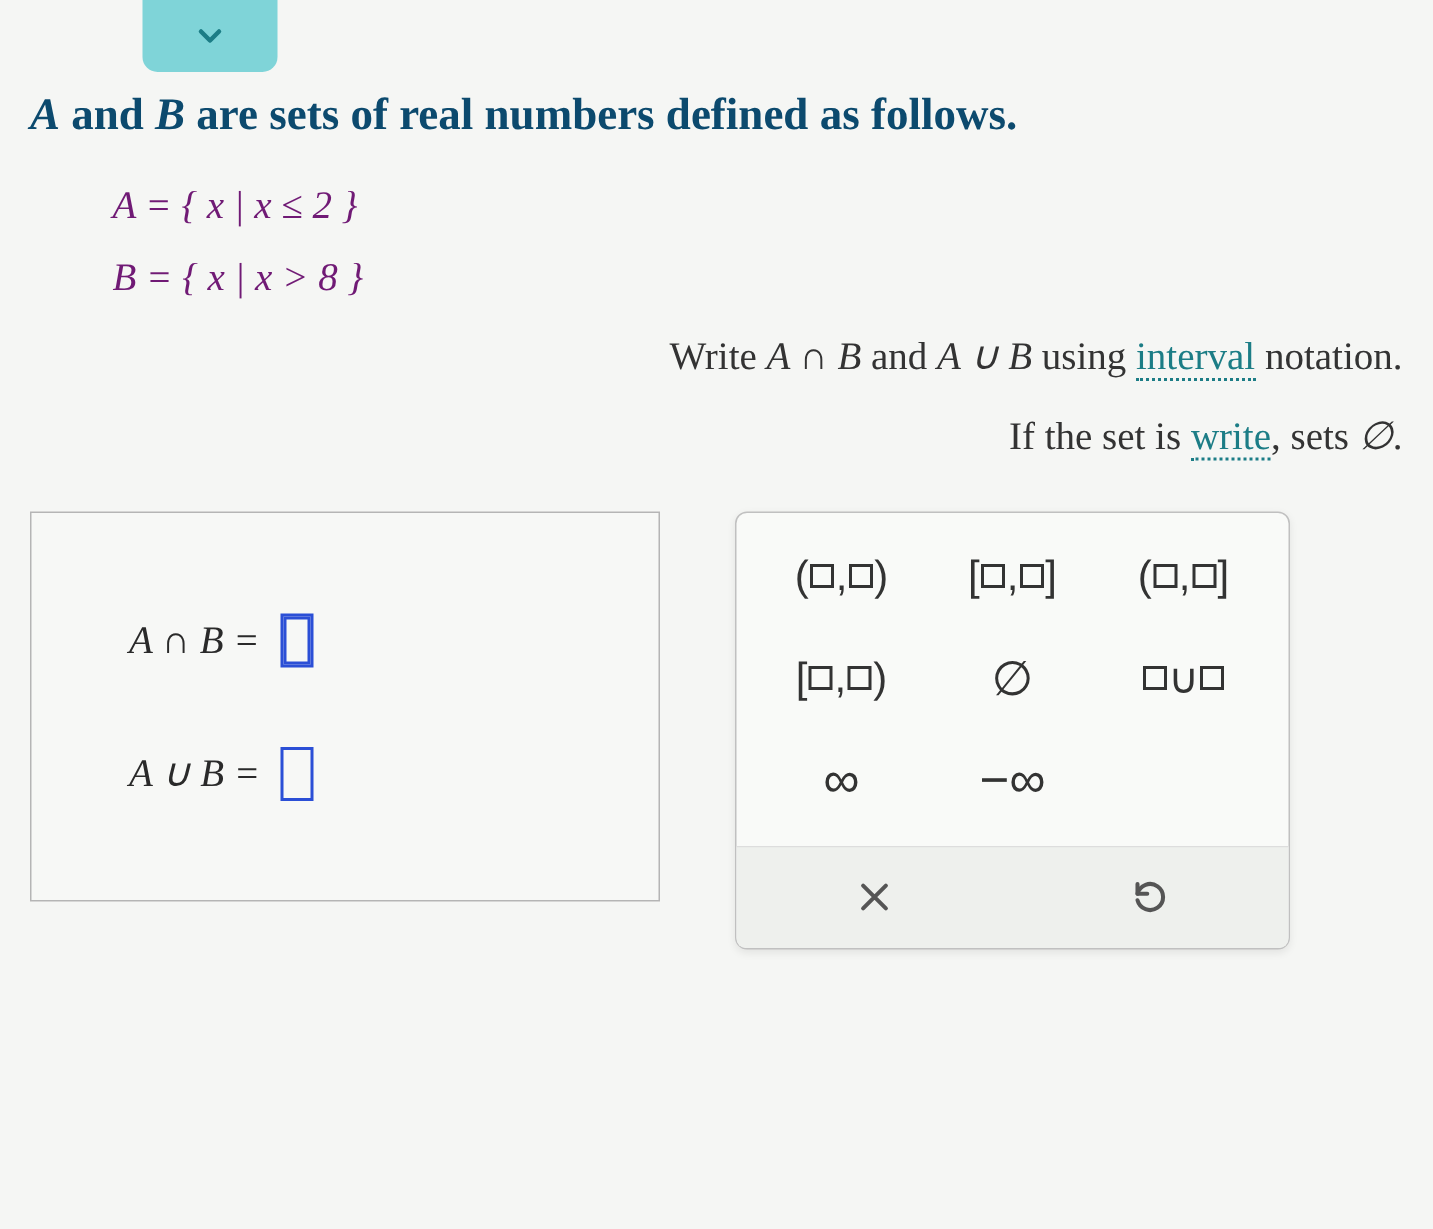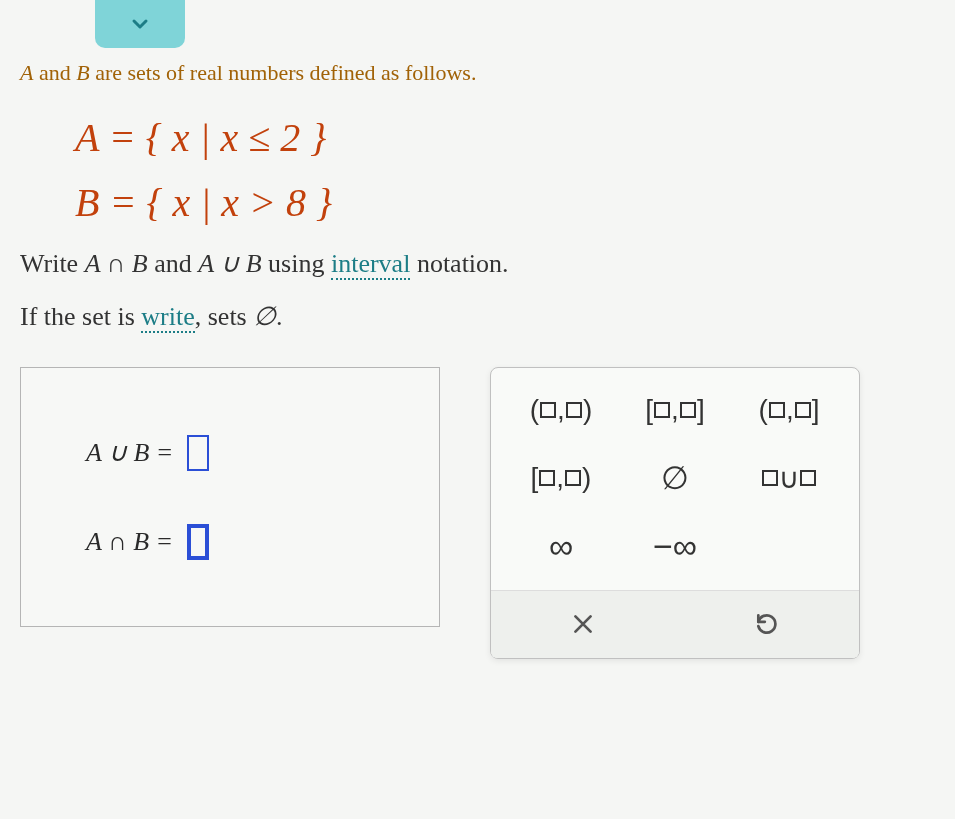--- a/index.html
+++ b/index.html
@@ -25,39 +25,41 @@
       justify-content: center;
     }
     .tab-indicator svg { width: 24px; height: 24px; }
     .content {
       position: absolute;
       top: 60px;
       left: 20px;
       right: 20px;
     }
     .prompt-line {
-      font-size: 22px;
+      font-size: 30px;
       margin-bottom: 28px;
-      color: #a16207;
+      color: #0c4a6e;
+      font-weight: bold;
     }
     .ital { font-style: italic; font-family: 'Times New Roman', serif; }
     .set-def {
-      font-size: 40px;
+      font-size: 26px;
       font-style: italic;
       font-family: 'Times New Roman', serif;
       margin-left: 55px;
       margin-bottom: 18px;
-      color: #c2410c;
+      color: #701a75;
       margin-top: 16px;
     }
     .instr {
       font-size: 26px;
       margin-top: 22px;
       margin-bottom: 14px;
       color: #333;
+      text-align: right;
     }
     .link {
       color: #1c7d86;
       border-bottom: 2px dotted #1c7d86;
       cursor: pointer;
     }
     .work-area {
       display: flex;
       gap: 50px;
       margin-top: 35px;
@@ -179,26 +181,26 @@
   </p>
 
   <p class="instr">
     <span>If the set is </span><span class="link">write</span><span>, sets </span><span class="ital">∅</span><span>.</span>
   </p>
 
   <div class="work-area">
 
     <div class="answer-box">
       <div class="answer-line">
+        <span>A ∩ B  =</span>
+        <span class="input-slot active"></span>
+      </div>
+      <div class="answer-line">
         <span>A ∪ B  =</span>
         <span class="input-slot"></span>
-      </div>
-      <div class="answer-line">
-        <span>A ∩ B  =</span>
-        <span class="input-slot active"></span>
       </div>
     </div>
 
     <div class="palette">
       <div class="palette-grid">
         <div class="pal-btn">(<span class="sq"></span>,<span class="sq"></span>)</div>
         <div class="pal-btn">[<span class="sq"></span>,<span class="sq"></span>]</div>
         <div class="pal-btn">(<span class="sq"></span>,<span class="sq"></span>]</div>
 
         <div class="pal-btn">[<span class="sq"></span>,<span class="sq"></span>)</div>

